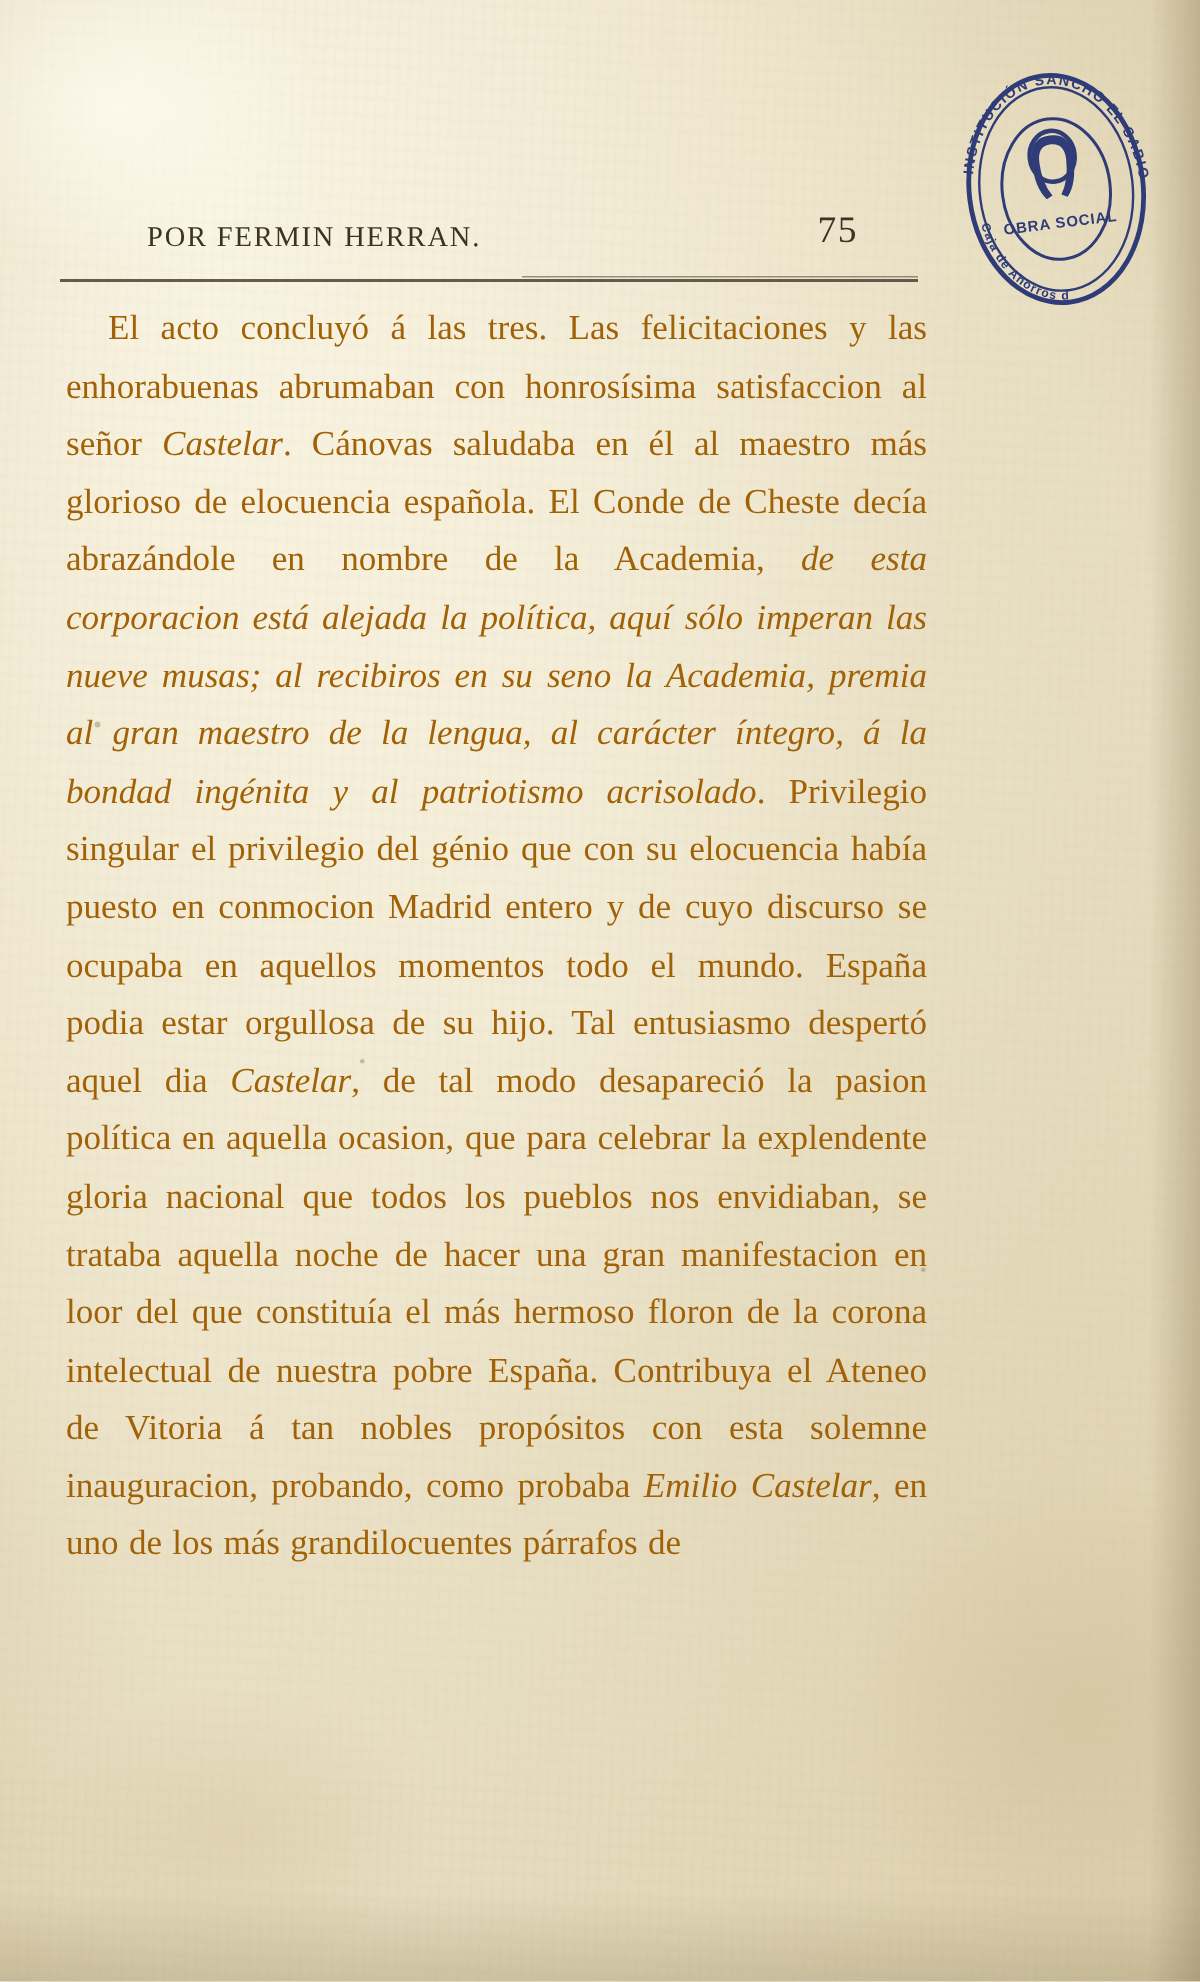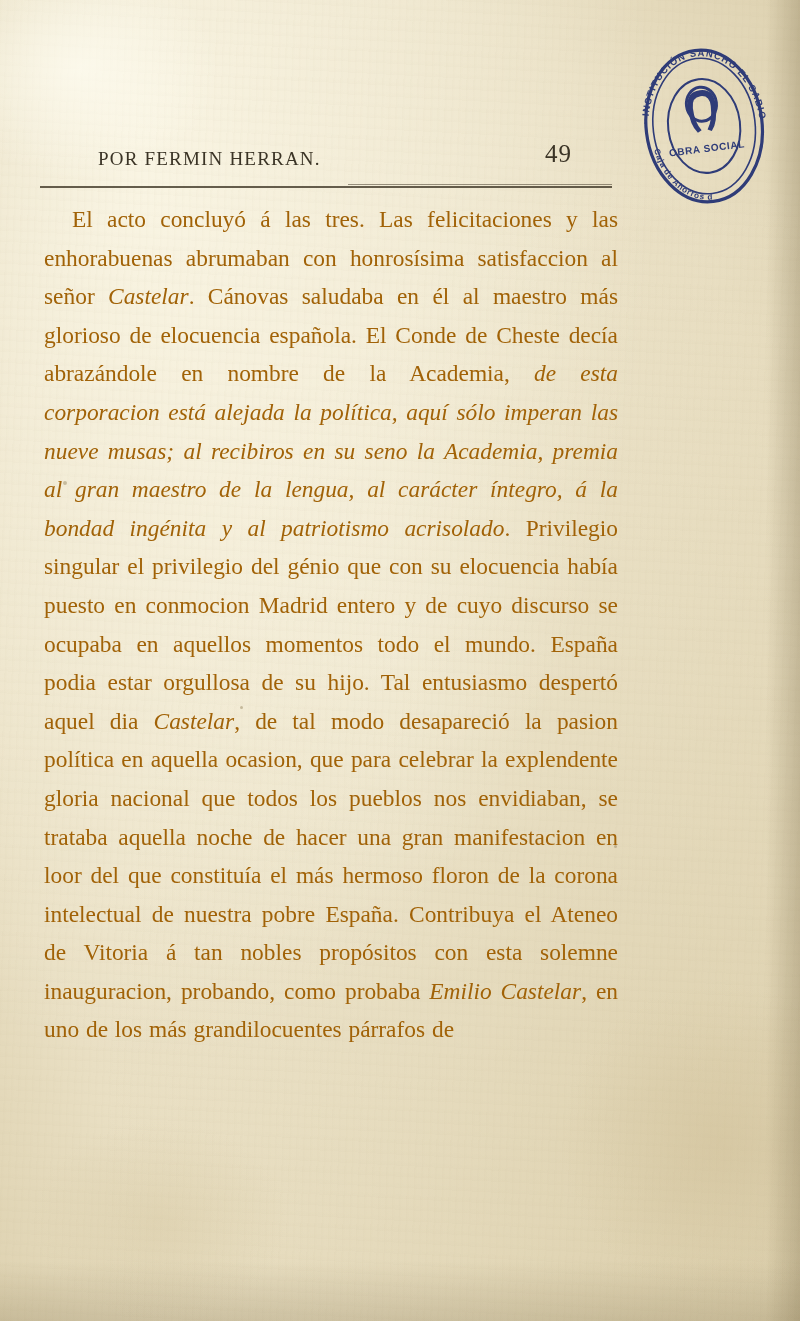--- a/index.html
+++ b/index.html
@@ -161,21 +161,21 @@
 <div class="speck" style="left:63px;top:481px;width:4px;height:4px;"></div>
 <div class="speck" style="left:614px;top:845px;width:3px;height:3px;"></div>
 <div class="speck" style="left:240px;top:706px;width:3px;height:3px;"></div>
 
 <div class="content">
 
   <div class="runhead">
     <span class="runhead-title">POR FERMIN HERRAN.</span>
   </div>
 
-  <div class="folio">49</div>
+  <div class="folio">75</div>
 
   <div class="rule"></div>
   <div class="rule short"></div>
 
   <div class="body-text">
     <p><span class="w1">El acto concluyó á las tres. Las felicitaciones y las enhorabuenas abrumaban con honrosísima satisfaccion al señor </span><span class="it">Castelar</span><span class="w1">. Cánovas saludaba en él al maestro más glorioso de elocuencia española. El Conde de Cheste decía abrazándole en nombre de la Academia, </span><span class="it">de esta corporacion está alejada la política, aquí sólo imperan las nueve musas; al recibiros en su seno la Academia, premia al gran maestro de la lengua, al carácter íntegro, á la bondad ingénita y al patriotismo acrisolado</span><span class="w1">. Privilegio singular el privilegio del génio que con su elocuencia había puesto en conmocion Madrid entero y de cuyo discurso se ocupaba en aquellos momentos todo el mundo. España podia estar orgullosa de su hijo. Tal entusiasmo despertó aquel dia </span><span class="it">Castelar</span><span class="w1">, de tal modo desapareció la pasion política en aquella ocasion, que para celebrar la explendente gloria nacional que todos los pueblos nos envidiaban, se trataba aquella noche de hacer una gran manifestacion en loor del que constituía el más hermoso floron de la corona intelectual de nuestra pobre España. Contribuya el Ateneo de Vitoria á tan nobles propósitos con esta solemne inauguracion, probando, como probaba </span><span class="it">Emilio Castelar</span><span class="w1">, en uno de los más grandilocuentes párrafos de</span></p>
   </div>
 
   <div class="stamp">
     <svg width="140" height="162" viewBox="0 0 140 162" xmlns="http://www.w3.org/2000/svg">

